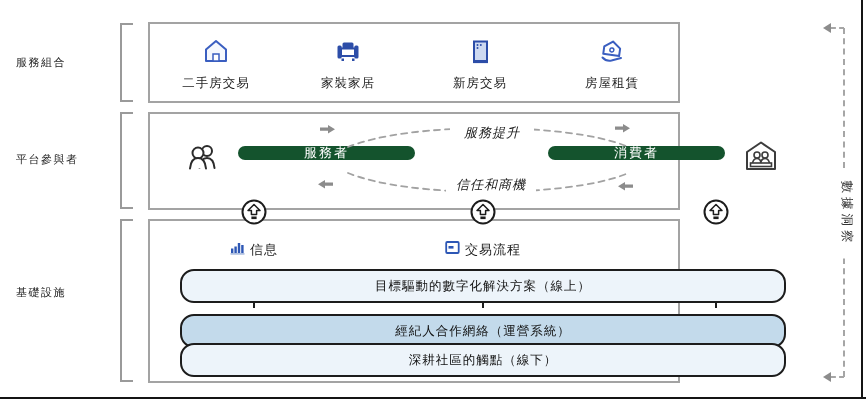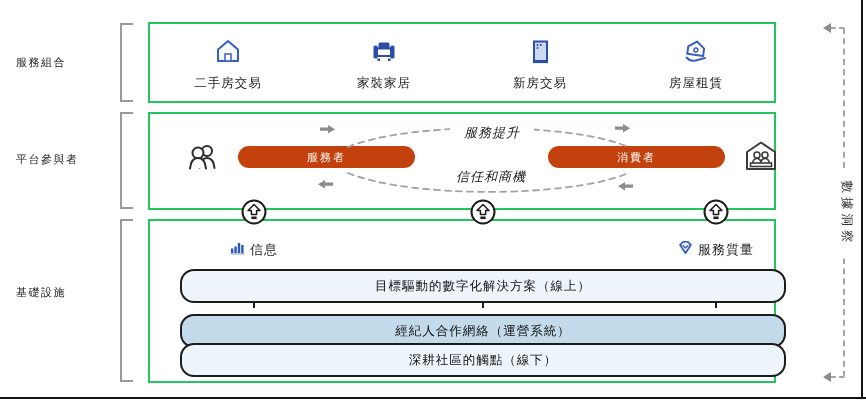--- a/index.html
+++ b/index.html
@@ -4,31 +4,31 @@
 <style>
   * { margin:0; padding:0; box-sizing:border-box; }
   body { background:#fff; font-family:"Liberation Sans", sans-serif; }
   .canvas { position:relative; width:866px; height:404px; background:#fff; overflow:hidden; color:#1f1f1f; }
 
   .section-label { position:absolute; font-size:11px; letter-spacing:1.5px; color:#222; white-space:nowrap; }
 
   .bracket { position:absolute; left:120px; width:13px; border-left:2px solid #9a9a9a;
              border-top:2px solid #9a9a9a; border-bottom:2px solid #9a9a9a; }
 
-  .frame { position:absolute; left:148px; width:628px; border:2px solid #22c55e; background:#fff; }
+  .frame { position:absolute; left:148px; width:532px; border:2px solid #a3a3a3; background:#fff; }
 
   
   .services { top:22px; height:81px; display:flex; }
   .service { flex:1; display:flex; flex-direction:column; align-items:center; justify-content:center; gap:7px; padding-top:4px; }
   .service .label { font-size:12.5px; letter-spacing:1px; color:#222; }
 
   
   .participants { top:112px; height:98px; }
-  .pill { position:absolute; height:22px; border-radius:14px; background:#c2410c; color:#fff;
-          font-size:11px; letter-spacing:2px; display:flex; align-items:center; justify-content:center; }
+  .pill { position:absolute; height:14px; border-radius:14px; background:#14532d; color:#fff;
+          font-size:13px; letter-spacing:2px; display:flex; align-items:center; justify-content:center; }
   .pill-provider { left:238px; top:146px; width:177px; }
   .pill-consumer { left:548px; top:146px; width:177px; }
   .flow-label { position:absolute; background:#fff; font-size:13px; letter-spacing:1px; color:#1b1b1b;
                 text-align:center; height:17px; line-height:17px; z-index:4;font-style:italic; }
   .flow-overlay { position:absolute; left:148px; top:112px; pointer-events:none; z-index:3; }
   .icon-abs { position:absolute; z-index:2; }
 
   
   .junction { position:absolute; top:199px; width:26px; height:26px; z-index:5; }
 
@@ -144,21 +144,21 @@
     <path d="M200 35 C 260 10, 418 10, 478 34" fill="none" stroke="#a2a2a2" stroke-width="1.8" stroke-dasharray="6 5" stroke-linecap="round"></path>
     <path d="M200 61 C 260 86, 418 86, 478 62" fill="none" stroke="#a2a2a2" stroke-width="1.8" stroke-dasharray="6 5" stroke-linecap="round"></path>
     <g fill="#8c8c8c">
       <path d="M0 2.6 H8 V0 L15 4.2 L8 8.4 V5.8 H0 Z" transform="translate(172,13)"></path>
       <path d="M0 2.6 H8 V0 L15 4.2 L8 8.4 V5.8 H0 Z" transform="translate(467,12)"></path>
       <path d="M15 2.6 H7 V0 L0 4.2 L7 8.4 V5.8 H15 Z" transform="translate(170,68)"></path>
       <path d="M15 2.6 H7 V0 L0 4.2 L7 8.4 V5.8 H15 Z" transform="translate(470,70)"></path>
     </g>
   </svg>
   <div class="flow-label" style="left:450px; top:124px; width:84px;">服務提升</div>
-  <div class="flow-label" style="left:446px; top:168px; width:90px;">信任和商機</div>
+  <div class="flow-label" style="left:446px; top:176px; width:90px;">信任和商機</div>
 
   <span class="junction" style="left:241px;">
     <svg width="26" height="26" viewBox="0 0 26 26">
       <circle cx="13" cy="13" r="11.5" fill="#fff" stroke="#1c1c1c" stroke-width="2"></circle>
       <path d="M13 5.5 L19 11.5 H15.6 V15.5 H10.4 V11.5 H7 Z" fill="#fff" stroke="#1c1c1c" stroke-width="1.5" stroke-linejoin="round"></path>
       <rect x="10.4" y="17.5" width="5.2" height="2.6" fill="#1c1c1c"></rect>
     </svg>
   </span>
   <span class="junction" style="left:470px;">
     <svg width="26" height="26" viewBox="0 0 26 26">
@@ -182,28 +182,28 @@
       <svg width="15" height="15" viewBox="0 0 15 15">
         <rect x="1" y="8.5" width="2.4" height="4.5" fill="#2d57b5"></rect>
         <rect x="4.4" y="6.5" width="2.4" height="6.5" fill="#2d57b5"></rect>
         <rect x="7.8" y="3" width="2.4" height="10" fill="#2d57b5"></rect>
         <rect x="11.2" y="5" width="2.4" height="8" fill="#2d57b5"></rect>
         <rect x="0.5" y="13.2" width="14" height="1.4" fill="#9bb0d8"></rect>
       </svg>
     </span>
     <span class="label">信息</span>
   </div>
-  <div class="capability" style="left:716px;">
+  <div class="capability" style="left:483px;">
     <span>
       <svg width="15" height="15" viewBox="0 0 15 15">
-        <path d="M2 4.8 L5.2 1.8 H9.8 L13 4.8 L7.5 13.2 Z" fill="#e8effa" stroke="#2d57b5" stroke-width="1.6" stroke-linejoin="round"></path>
-        <path d="M4.6 5.2 L7.5 8 L10.4 5.2" fill="none" stroke="#2d57b5" stroke-width="1.2"></path>
+        <rect x="1.2" y="2" width="12.5" height="11" rx="1" fill="#fff" stroke="#2d57b5" stroke-width="1.8"></rect>
+        <rect x="3.5" y="6" width="5" height="2.6" fill="#2d57b5"></rect>
       </svg>
     </span>
-    <span class="label">服務質量</span>
+    <span class="label">交易流程</span>
   </div>
 
   <div class="connector" style="left:253px; top:293px; height:15px;"></div>
   <div class="connector" style="left:482px; top:293px; height:15px;"></div>
   <div class="connector" style="left:715px; top:293px; height:15px;"></div>
   <div class="connector" style="left:253px; top:330px; height:15px;"></div>
   <div class="connector" style="left:482px; top:330px; height:15px;"></div>
   <div class="connector" style="left:715px; top:330px; height:15px;"></div>
 
   <div class="layer-pill" style="top:269px;">目標驅動的數字化解決方案（線上）</div>

